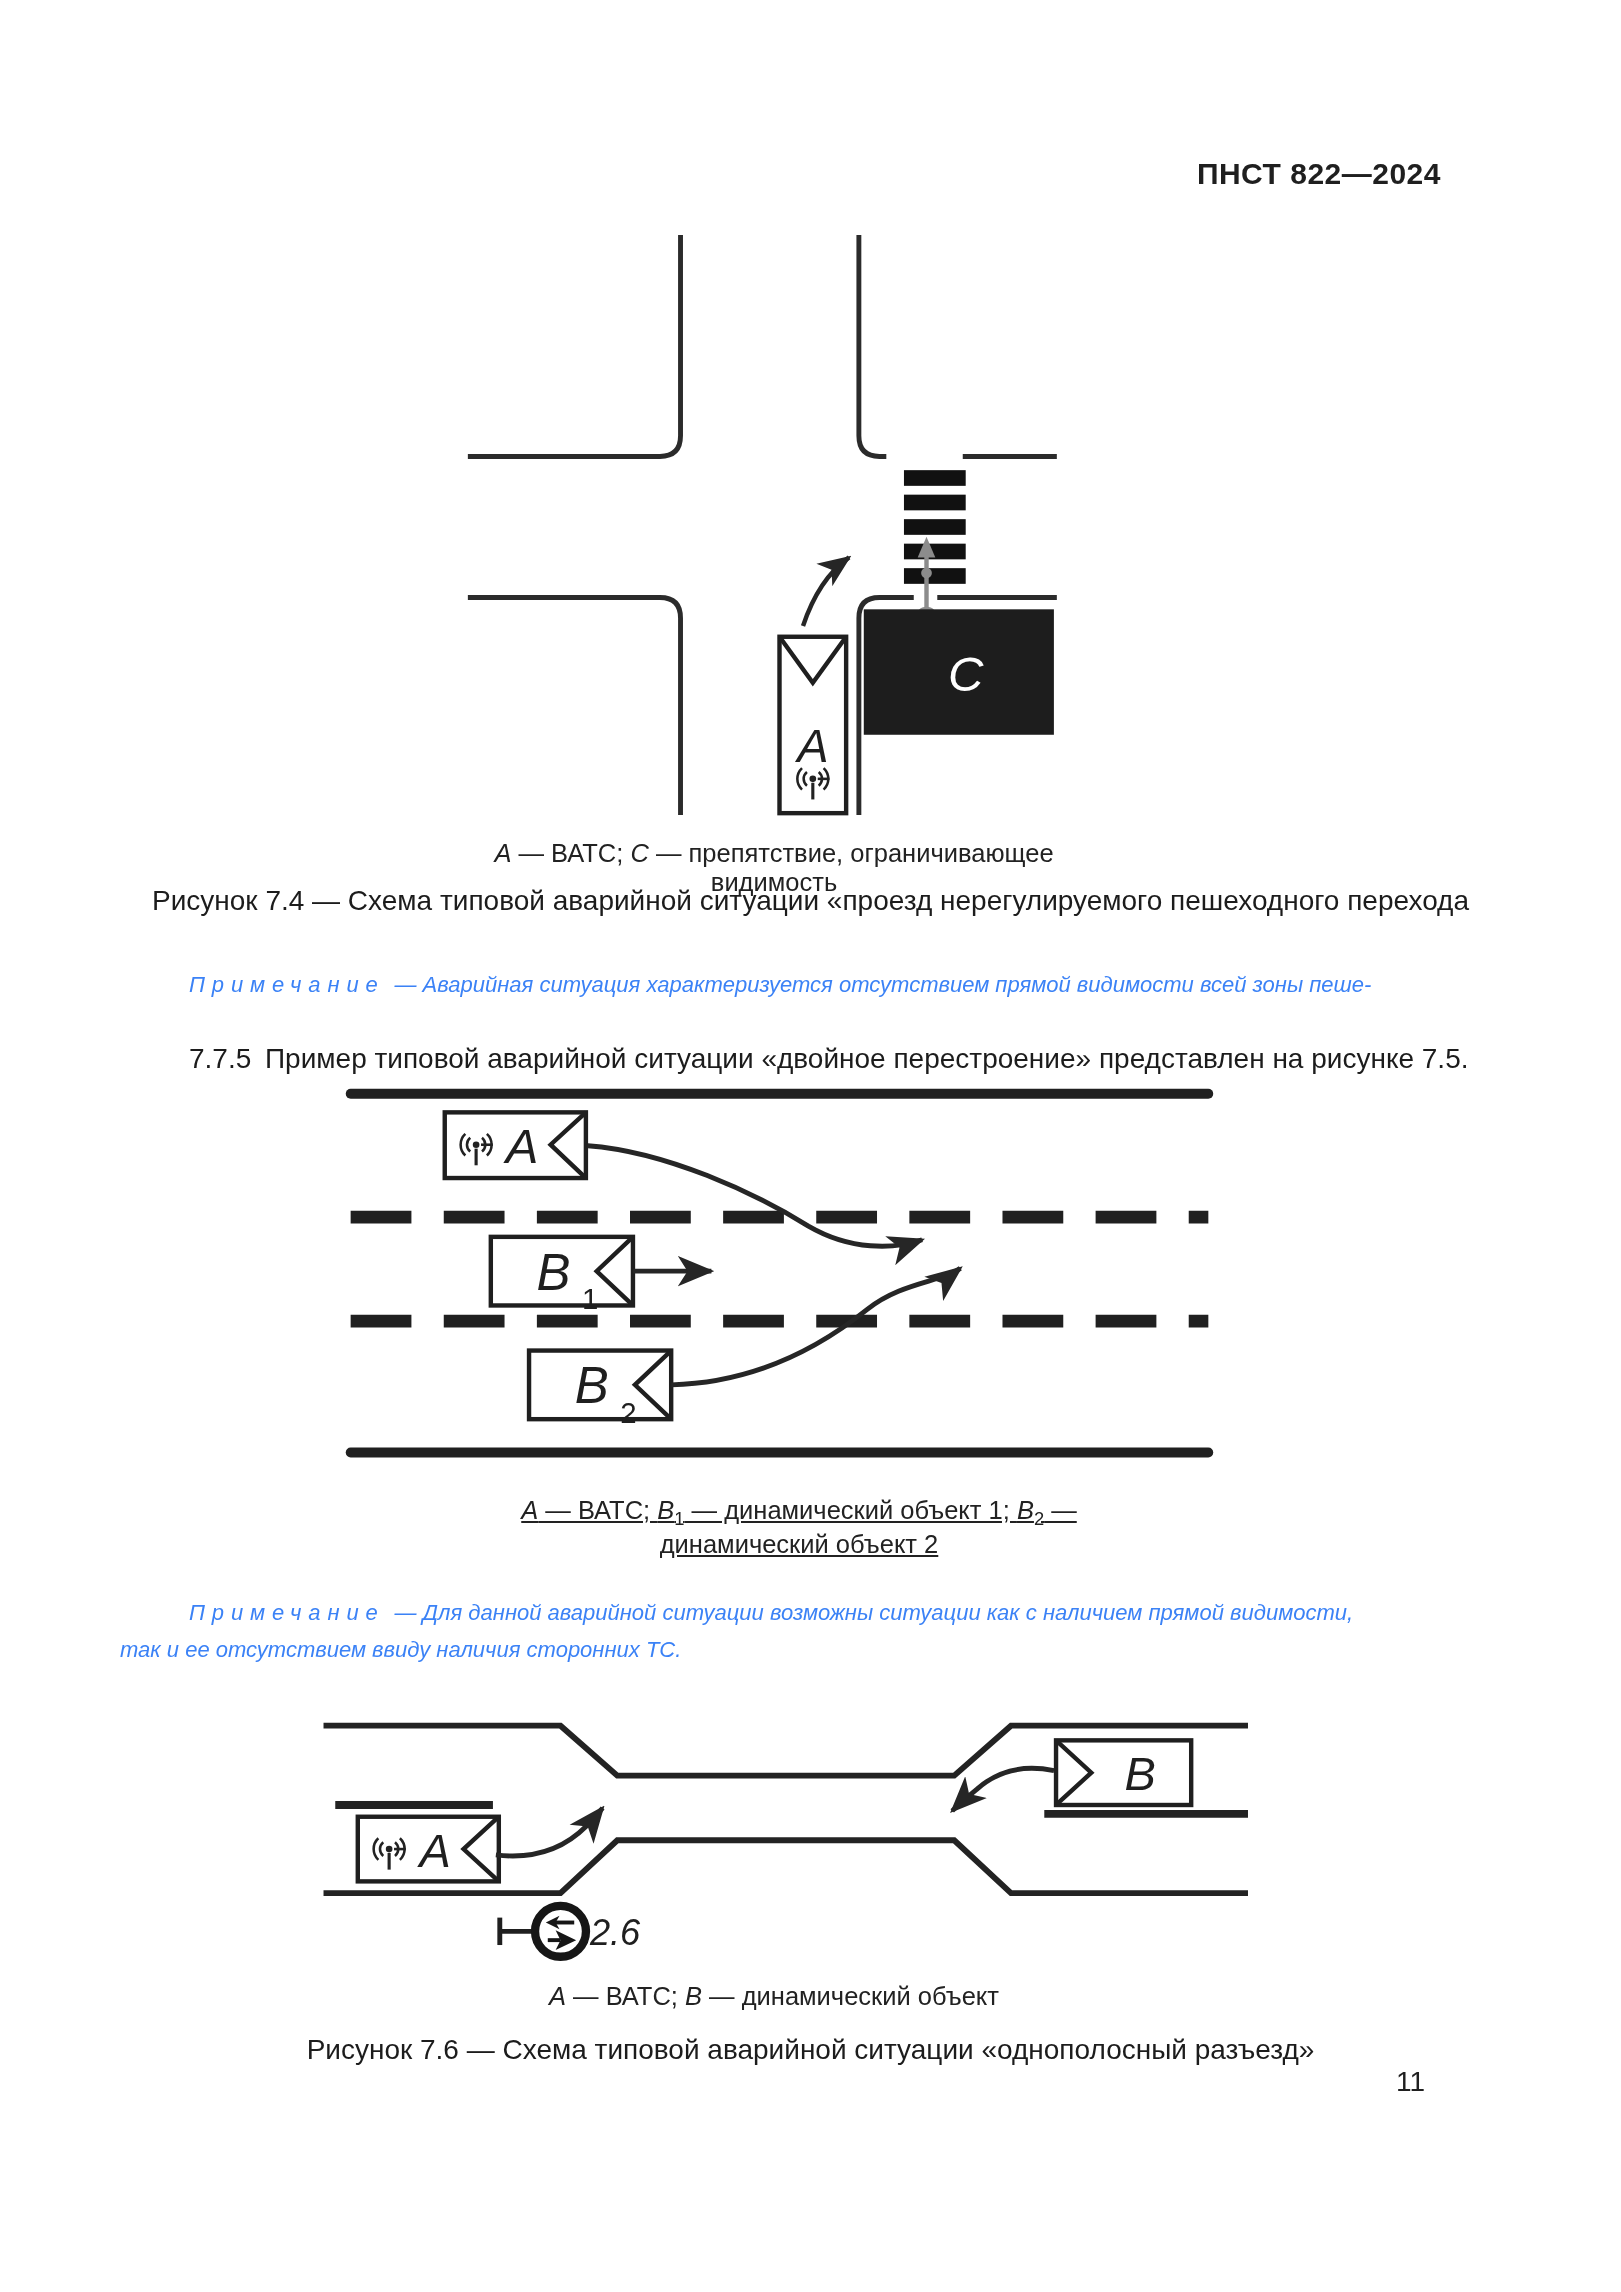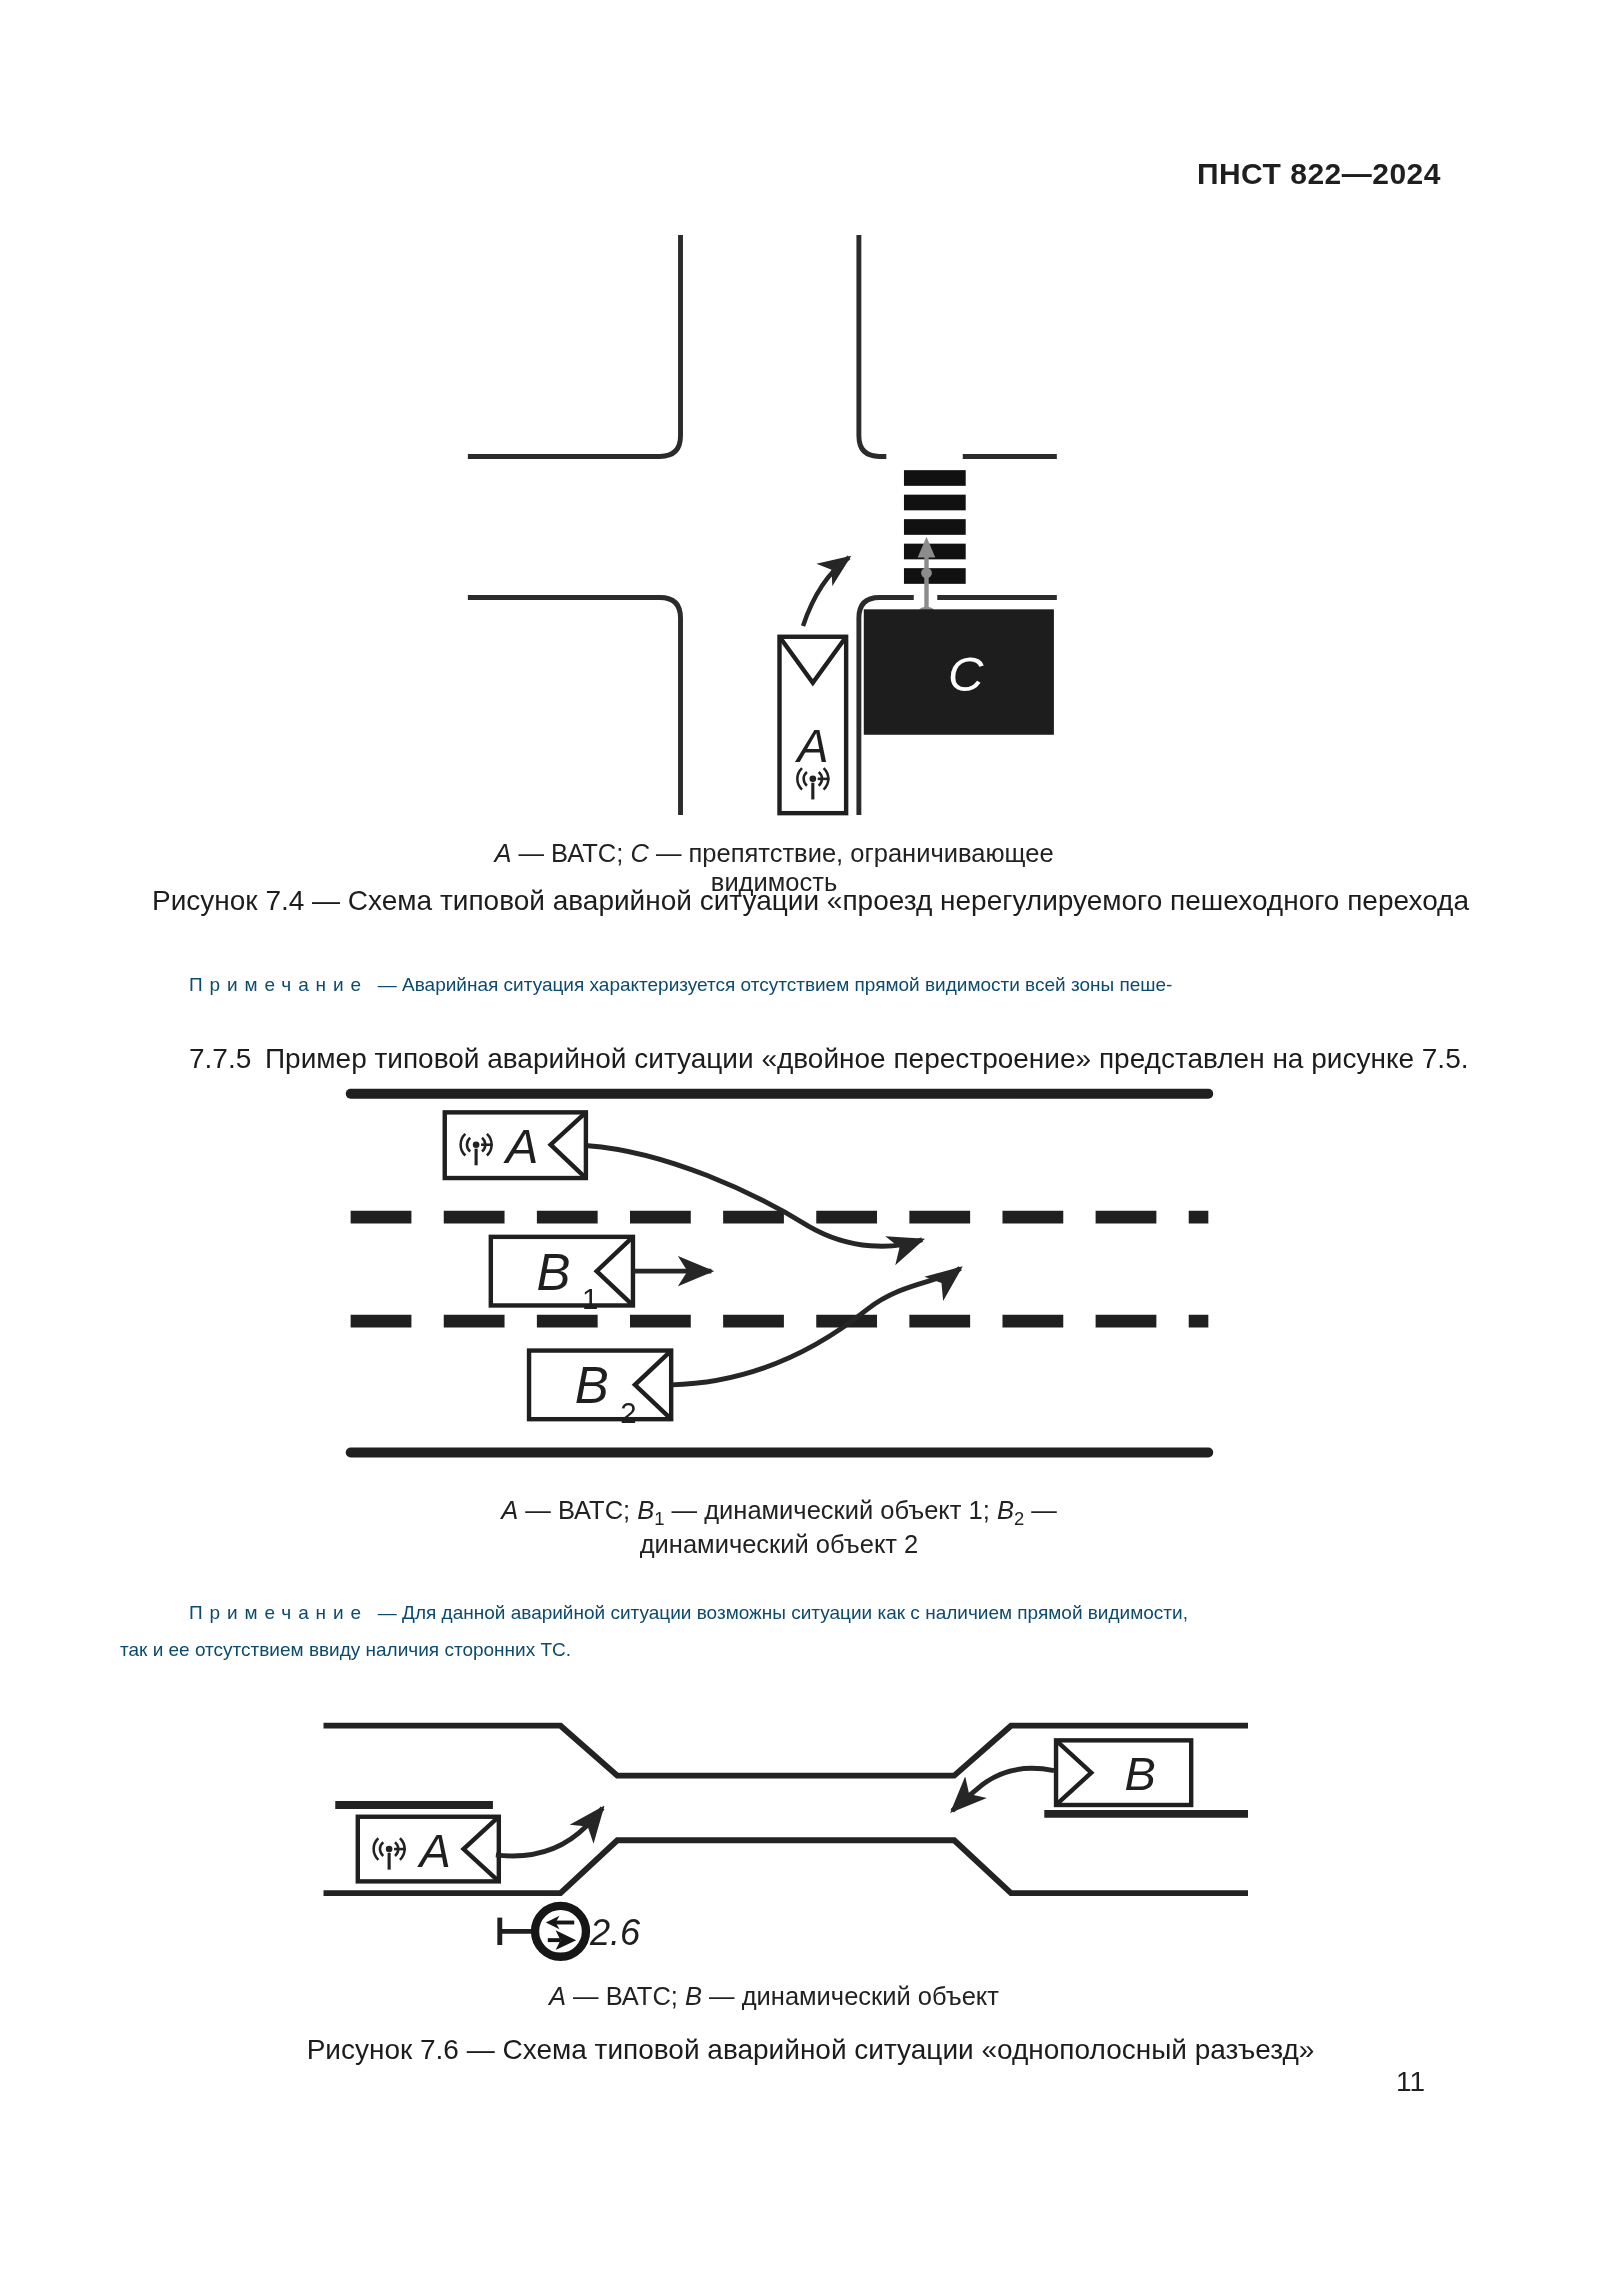--- a/index.html
+++ b/index.html
@@ -3,28 +3,28 @@
 <meta charset="utf-8">
 <style>
   html,body{margin:0;padding:0;background:#ffffff;}
   .page{position:relative;width:1621px;height:2293px;background:#ffffff;overflow:hidden;
         font-family:"Liberation Sans","DejaVu Sans",sans-serif;color:#1f1f1f;}
   .abs{position:absolute;}
   .doc-header{top:157px;right:180px;font-size:30px;font-weight:bold;letter-spacing:0.5px;}
   .center{text-align:center;}
   .legend-line{font-size:25.5px;color:#222;}
   .legend74{top:839px;left:431px;width:686px;}
-  .legend75{top:1496px;left:436px;width:686px;}
+  .legend75{top:1496px;left:456px;width:686px;text-decoration:underline;}
   .legend76{top:1982px;left:431px;width:686px;}
   .caption{font-size:28px;line-height:34px;color:#1c1c1c;}
   .caption74{top:884px;left:98px;width:1425px;}
   .caption75{top:1551px;left:98px;width:1425px;}
   .caption76{top:2033px;left:98px;width:1425px;}
   .bodytext{font-size:28px;line-height:36px;color:#1c1c1c;}
-  .note{font-size:19px;line-height:37px;color:#0c4a6e;}
+  .note{font-size:22px;line-height:37px;color:#3b82f6;font-style:italic;}
   .note74{top:966px;left:120px;width:1364px;}
   .note75{top:1594px;left:120px;width:1364px;}
   .para775{top:1041px;left:120px;width:1364px;}
   .para776{top:1678px;left:120px;width:1364px;}
   .indent{padding-left:69px;}
   .note-label{letter-spacing:6.9px;}
   .note-dash{margin-left:9.8px;}
   .clause-num{margin-right:13.7px;}
   .it{font-style:italic;}
   .lsub{font-size:0.72em;}

